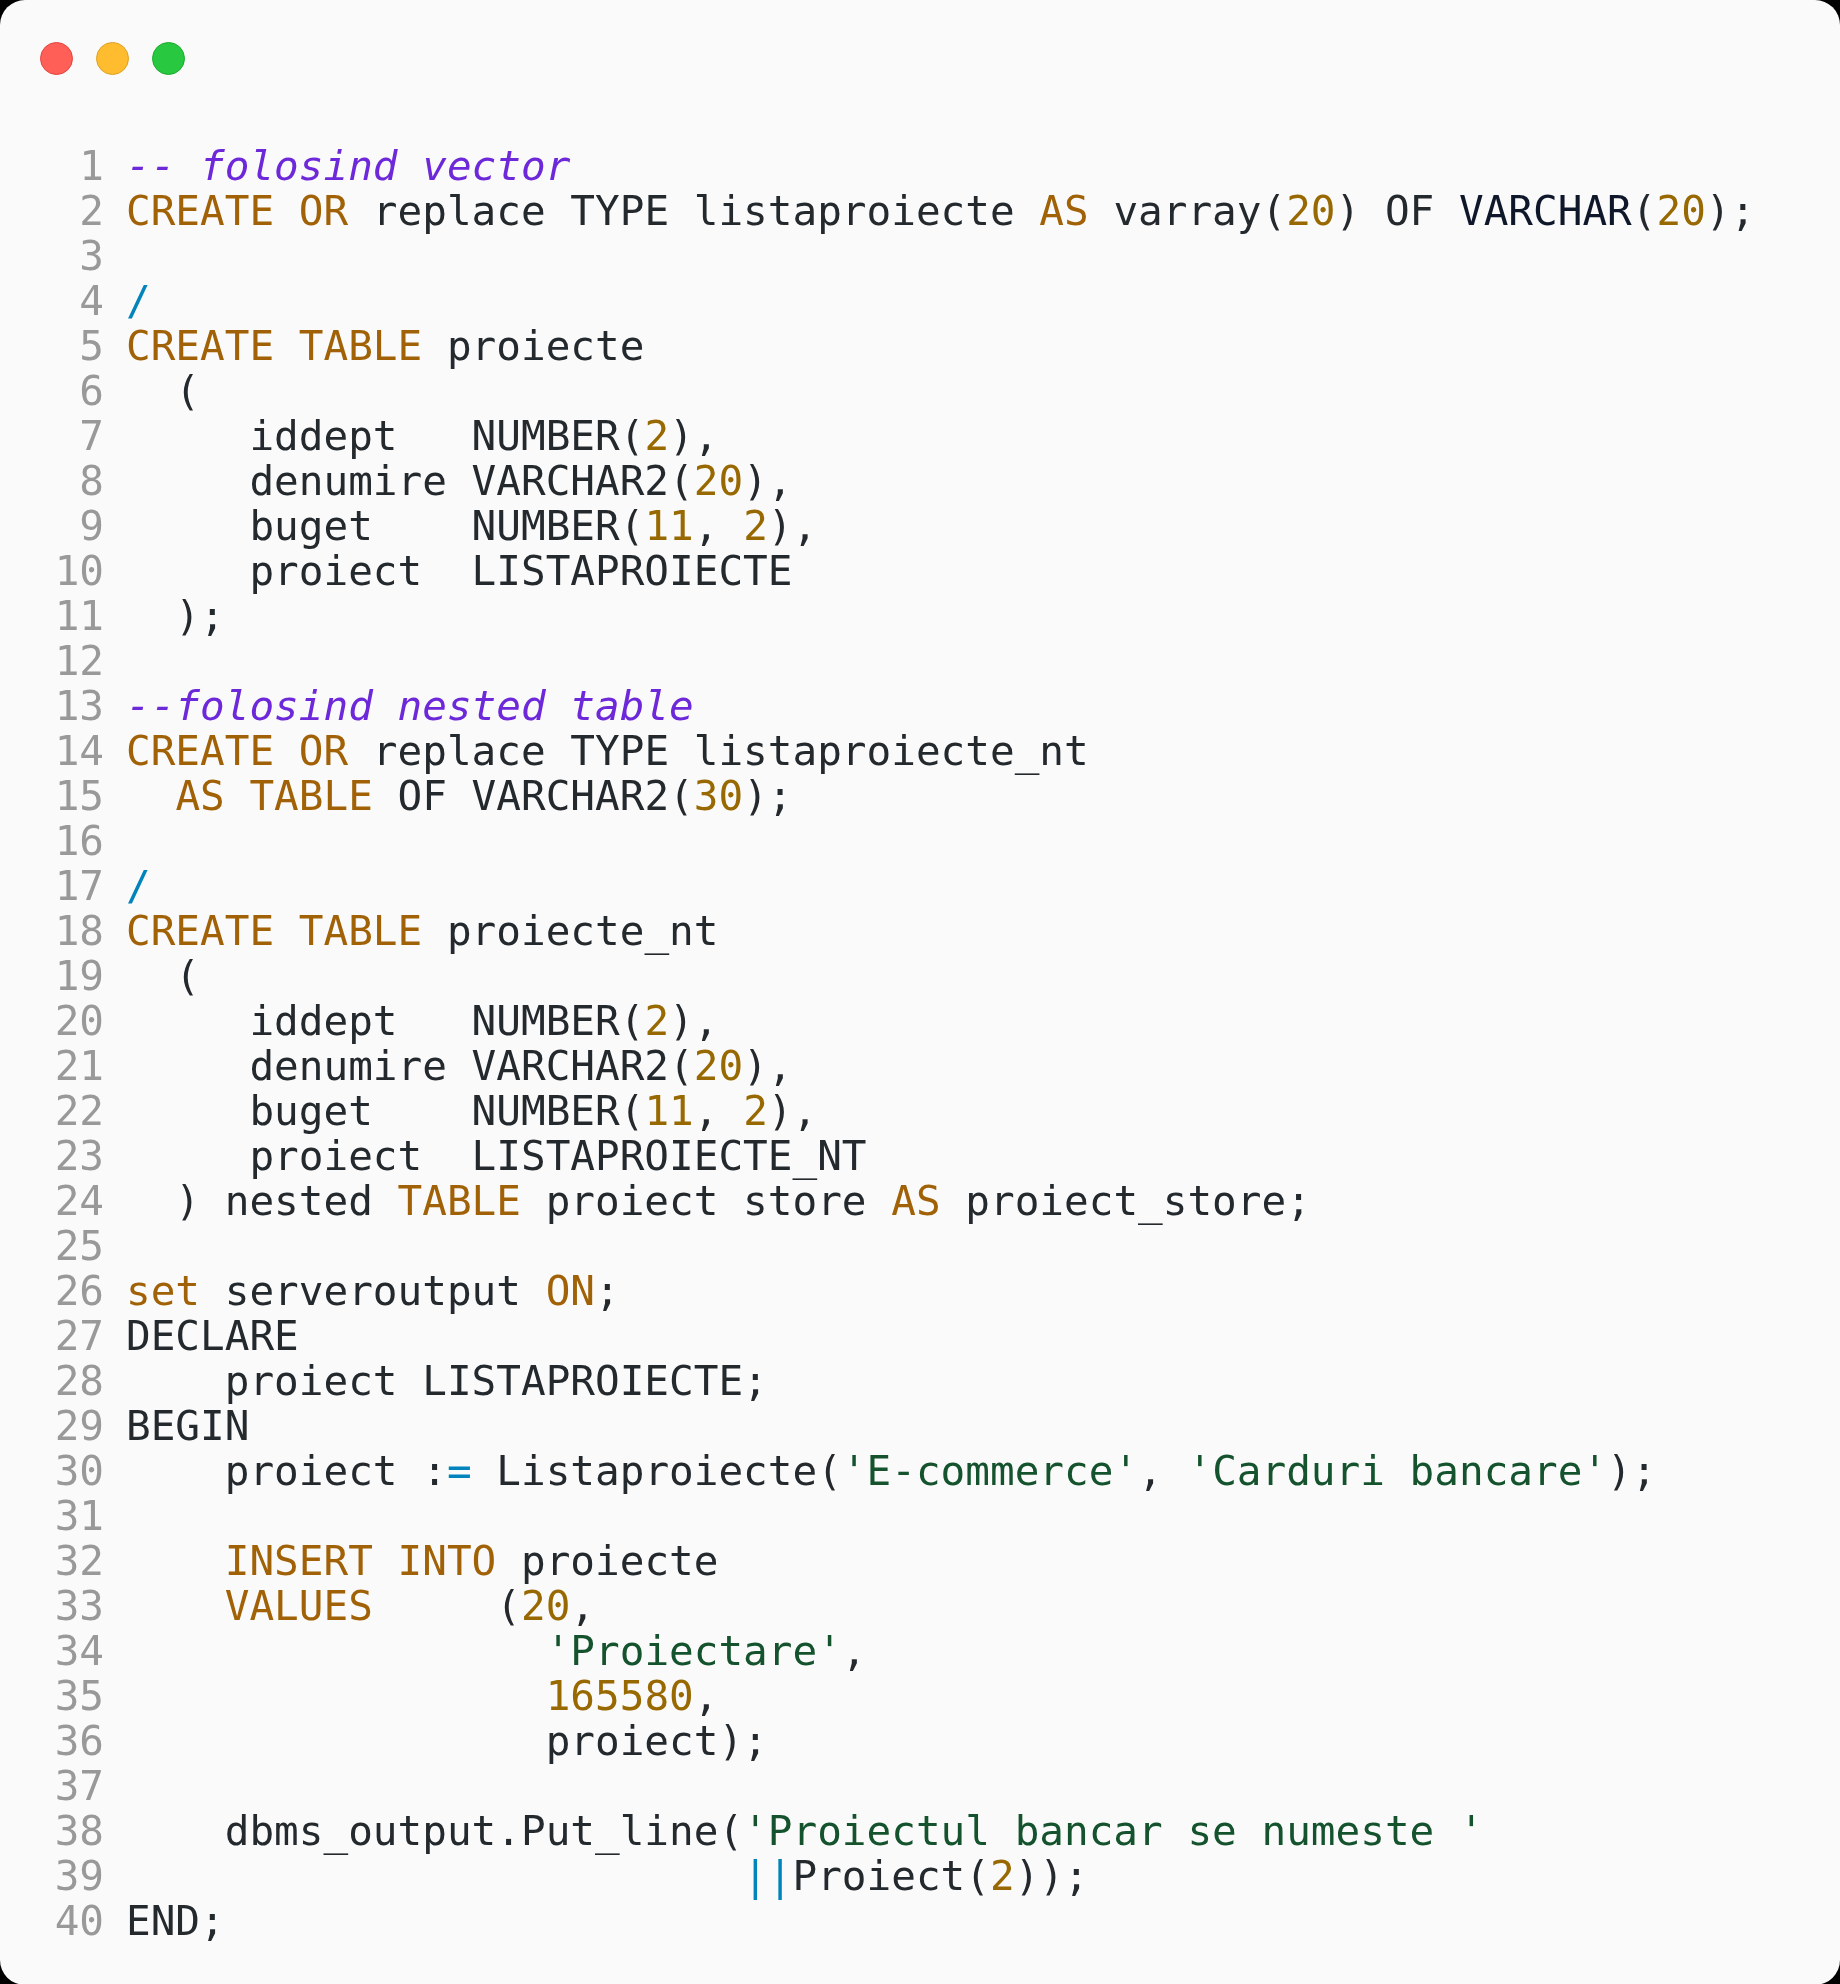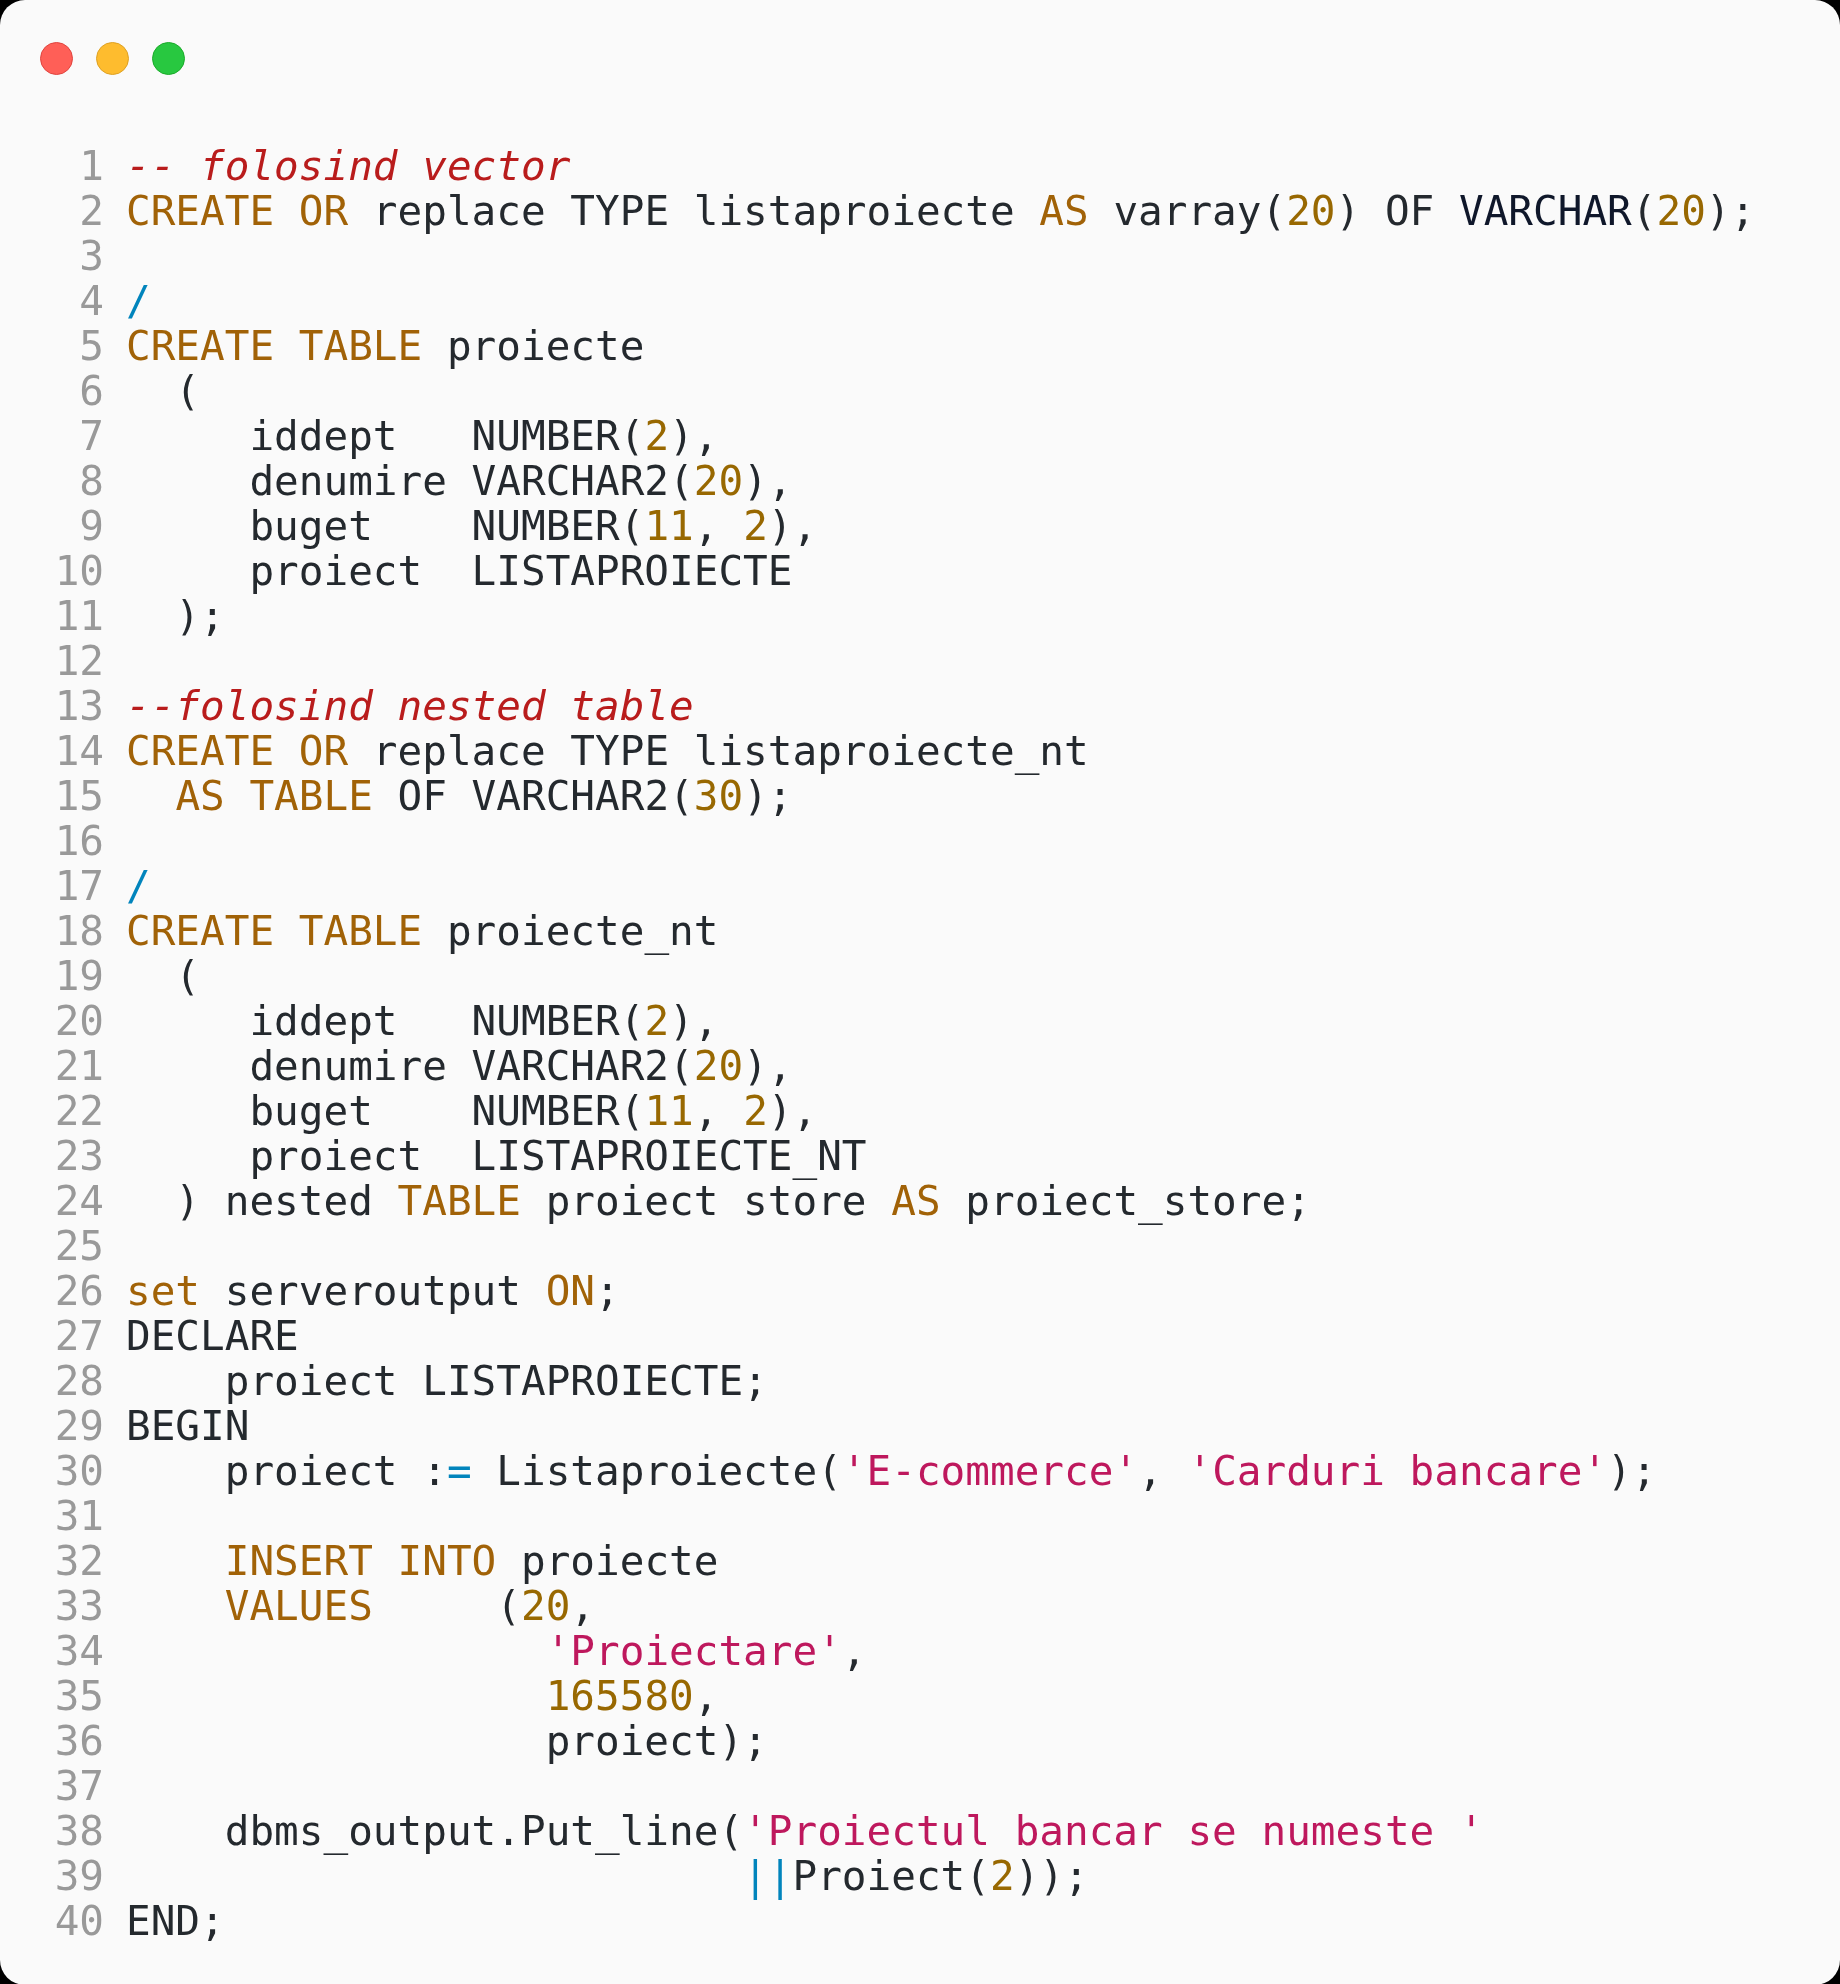--- a/index.html
+++ b/index.html
@@ -23,22 +23,22 @@
     position: absolute; left: 0; top: 144px;
     font-family: "DejaVu Sans Mono", monospace;
     font-size: 41px; line-height: 45px;
     white-space: pre; color: #24292e;
   }
   .line { display: flex; height: 45px; }
   .ln { width: 104px; text-align: right; color: #999999; flex: none; }
   .src { padding-left: 22px; }
   .t-kw { color: #a16207; }
   .t-num { color: #986801; }
-  .t-str { color: #be185d; text-align: center; }
-  .t-com { color: #b91c1c; font-style: italic; margin-top: 20px; }
+  .t-str { color: #14532d; text-align: center; }
+  .t-com { color: #6d28d9; font-style: italic; margin-top: 20px; }
   .t-op { color: #0184bc; }
   .t-type { color: #0f172a; }
   .t-txt { color: #24292e; }
 </style>
 </head>
 <body>
 
 <div class="window">
   <div class="titlebar">
     <span class="dot red"></span>

